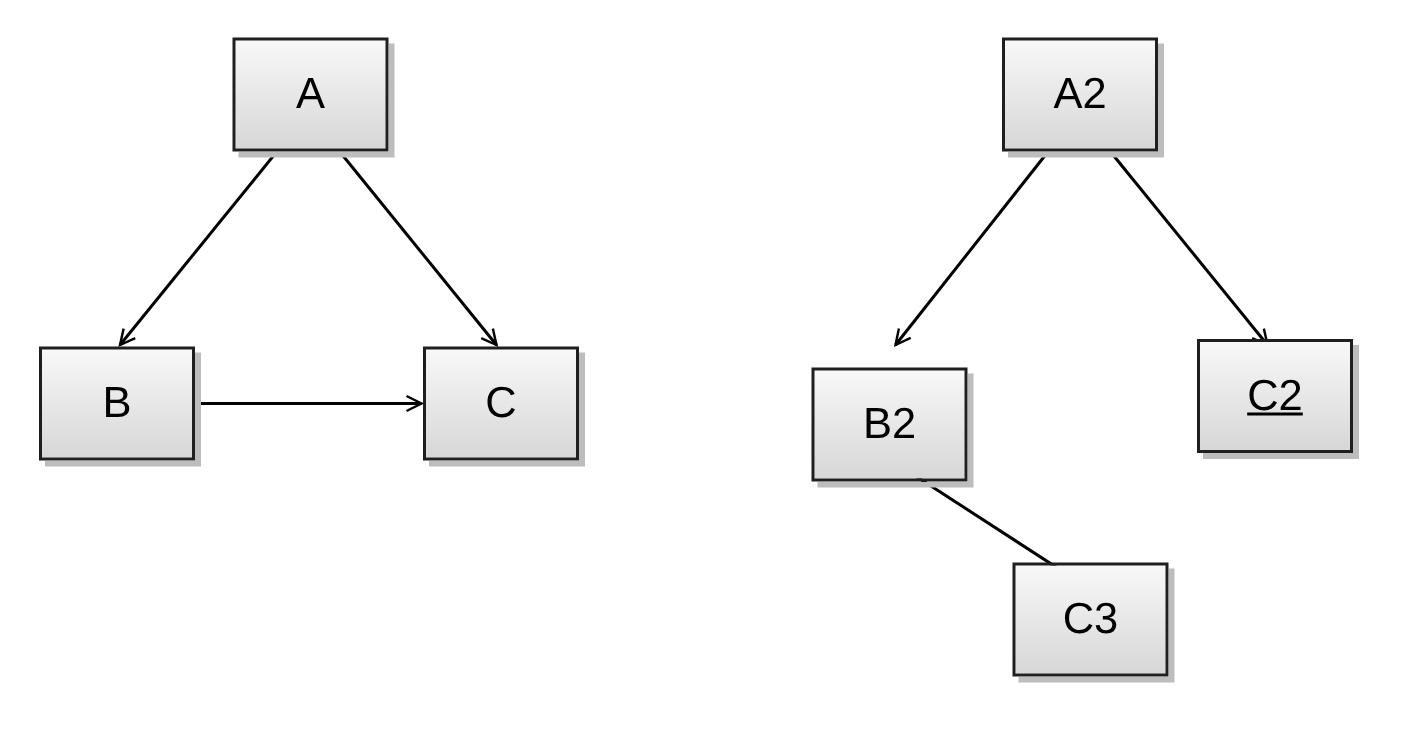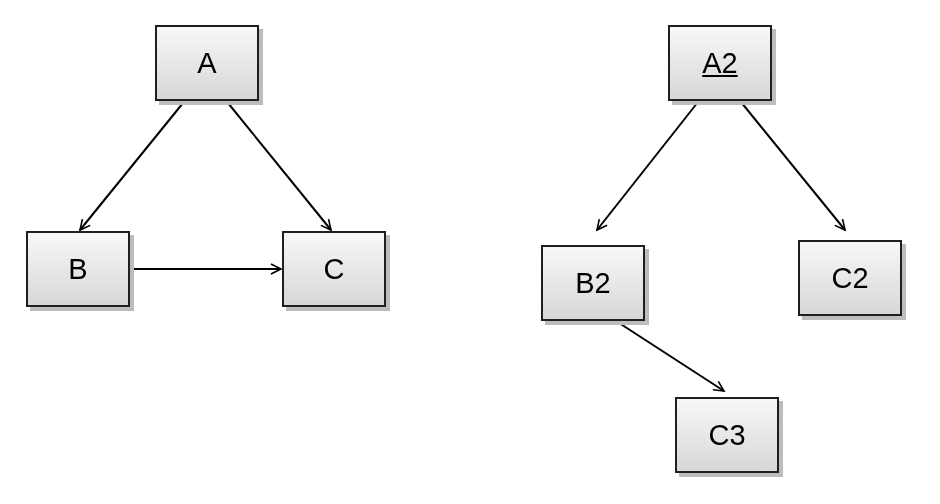--- a/index.html
+++ b/index.html
@@ -43,24 +43,24 @@
     justify-content: center;
     font-size: 29px;
     color: var(--label-color);
     line-height: 1;
     user-select: none;
   }
   
   .pos-a  { left: 155px; top: 25px;  }
   .pos-b  { left: 26px;  top: 231px; }
   .pos-c  { left: 282px; top: 231px; }
-  .pos-a2 { left: 668px; top: 25px; text-decoration: underline;  }
+  .pos-a2 { left: 668px; top: 25px;  }
   .pos-b2 { left: 541px; top: 245px; }
-  .pos-c2 { left: 798px; top: 240px; }
-  .pos-c3 { left: 675px; top: 397px; justify-content: center; }
+  .pos-c2 { left: 798px; top: 226px; text-decoration: underline; }
+  .pos-c3 { left: 675px; top: 375px; justify-content: center; }
 </style>
 </head>
 <body>
 
 <div class="canvas">
 
   <svg class="edge-layer" width="940" height="504" viewBox="0 0 940 504" xmlns="http://www.w3.org/2000/svg">
     <defs>
       <marker id="arrow-open" markerWidth="16" markerHeight="16" refX="13" refY="7" orient="auto" markerUnits="userSpaceOnUse">
         <path d="M3,2 L13,7 L3,12" fill="none" stroke="#000000" stroke-width="1.6"></path>

